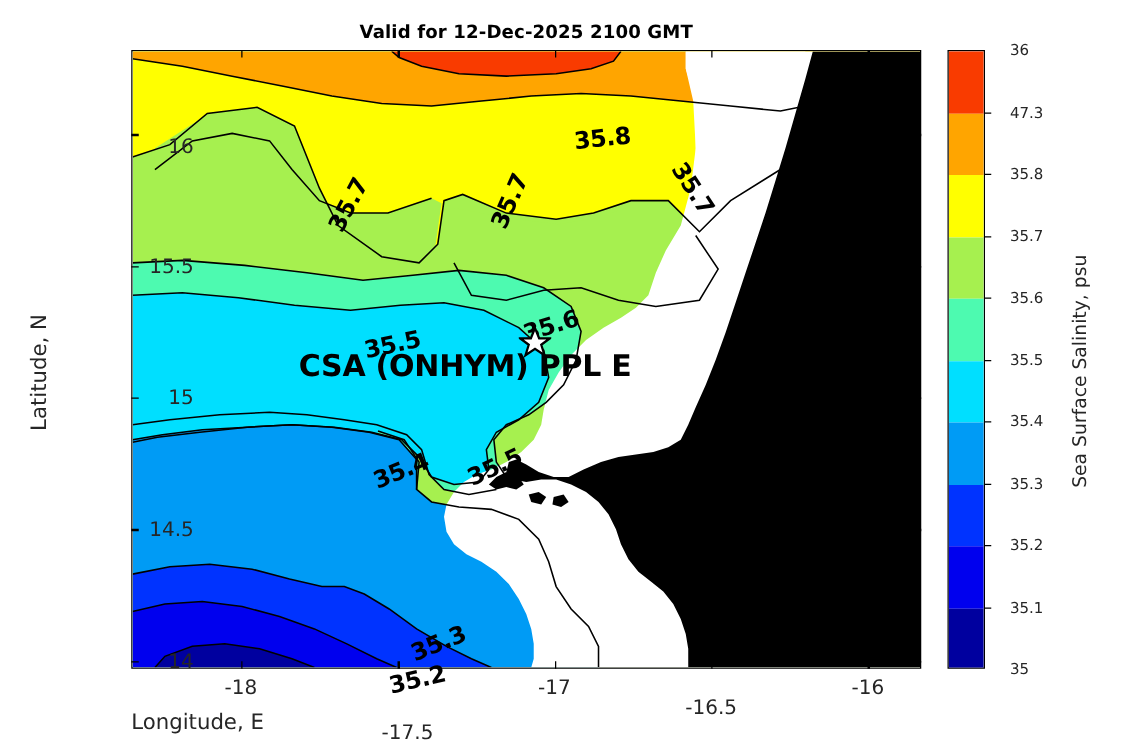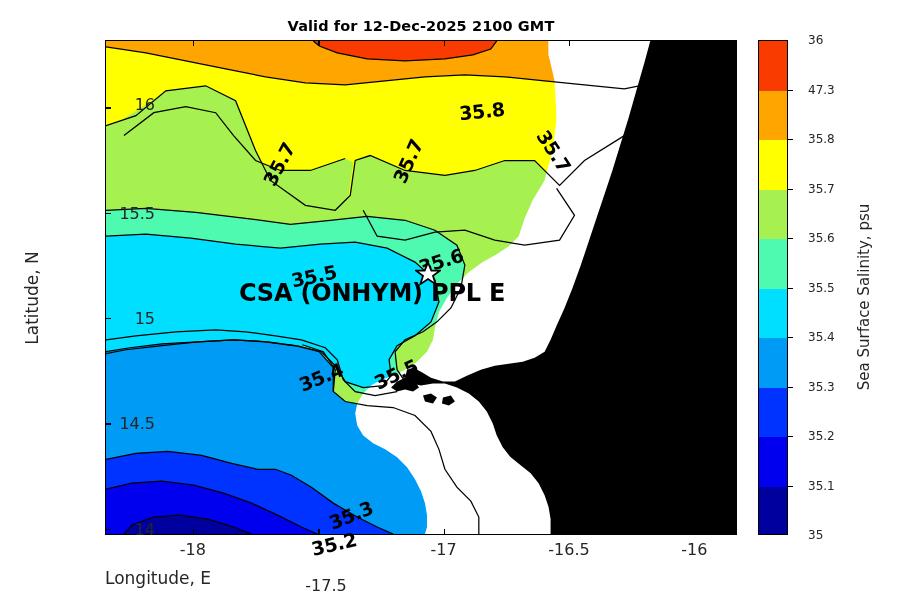--- a/index.html
+++ b/index.html
@@ -229,39 +229,39 @@
       <div class="tick x" style="left: 192.778px; top: 529px;"></div>
       <div class="xlab" style="left: 192.778px;">-18</div>
       <div class="tick x" style="left: 318.175px; top: 40px;"></div>
       <div class="tick x" style="left: 318.175px; top: 529px;"></div>
       <div class="xlab" style="left: 326px; margin-top: 36px;">-17.5</div>
       <div class="tick x" style="left: 443.571px; top: 40px;"></div>
       <div class="tick x" style="left: 443.571px; top: 529px;"></div>
       <div class="xlab" style="left: 443.571px;">-17</div>
       <div class="tick x" style="left: 568.968px; top: 40px;"></div>
       <div class="tick x" style="left: 568.968px; top: 529px;"></div>
-      <div class="xlab" style="left: 568.968px;">-16.5</div>
+      <div class="xlab" style="left: 568.968px; margin-top: 16px;">-16.5</div>
       <div class="tick x" style="left: 694.365px; top: 40px;"></div>
       <div class="tick x" style="left: 694.365px; top: 529px;"></div>
       <div class="xlab" style="left: 694.365px;">-16</div>
       <div class="tick y" style="left: 105px; top: 528.681px;"></div>
       <div class="tick y" style="left: 731px; top: 528.681px;"></div>
       <div class="ylab" style="top: 528.681px;">14</div>
       <div class="tick y" style="left: 105px; top: 423.362px;"></div>
       <div class="tick y" style="left: 731px; top: 423.362px;"></div>
       <div class="ylab" style="top: 423.362px;">14.5</div>
       <div class="tick y" style="left: 105px; top: 318.043px;"></div>
       <div class="tick y" style="left: 731px; top: 318.043px;"></div>
       <div class="ylab" style="top: 318.043px;">15</div>
       <div class="tick y" style="left: 105px; top: 212.723px;"></div>
       <div class="tick y" style="left: 731px; top: 212.723px;"></div>
       <div class="ylab" style="top: 212.723px;">15.5</div>
       <div class="tick y" style="left: 105px; top: 107.404px;"></div>
       <div class="tick y" style="left: 731px; top: 107.404px;"></div>
-      <div class="ylab" style="top: 104px; margin-left: 8px;">16</div>
+      <div class="ylab" style="top: 117px; margin-left: 8px;">16</div>
     </div>
 
   <div class="xtitle">Longitude, E</div>
   <div class="ytitle">Latitude, N</div>
 
   <div class="cbar">
     <div id="cbbands">
         <div class="band" style="background: rgb(249, 59, 0); height: 49.5px;"></div>
         <div class="band" style="background: rgb(255, 165, 0); height: 49.5px;"></div>
         <div class="band" style="background: rgb(255, 255, 0); height: 49.5px;"></div>

